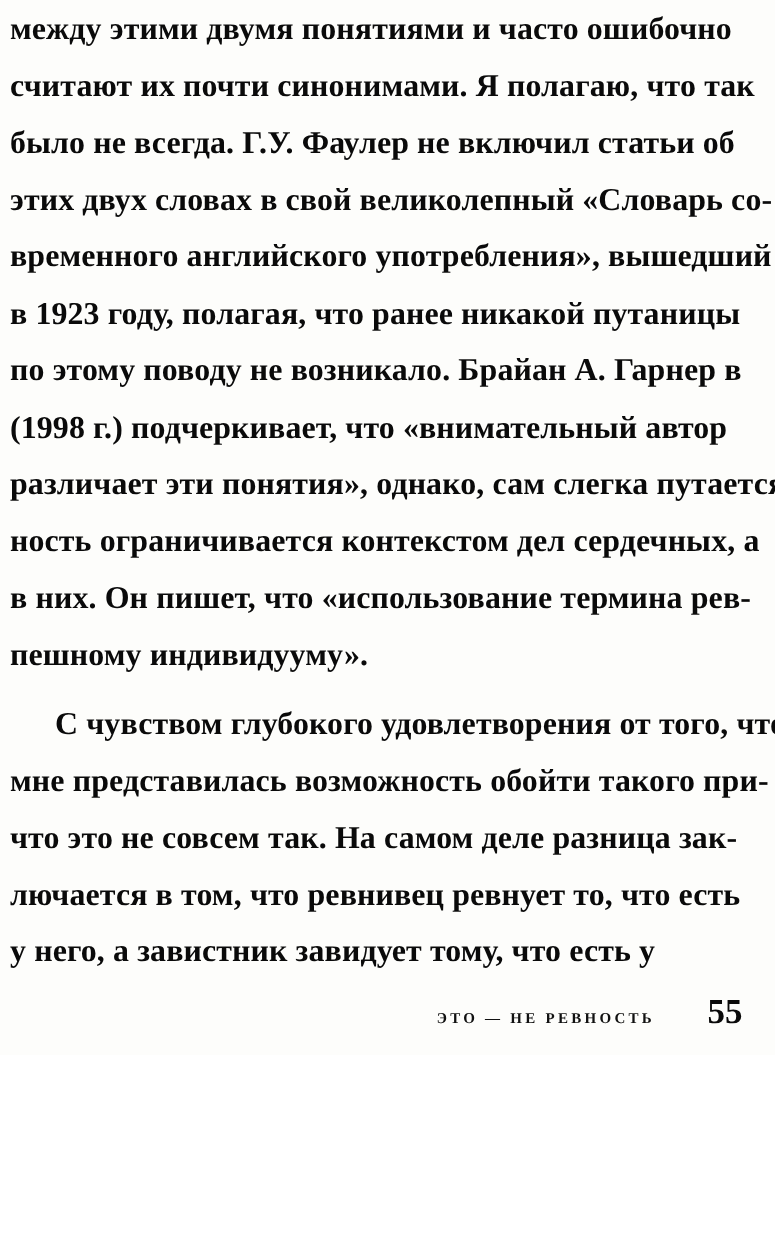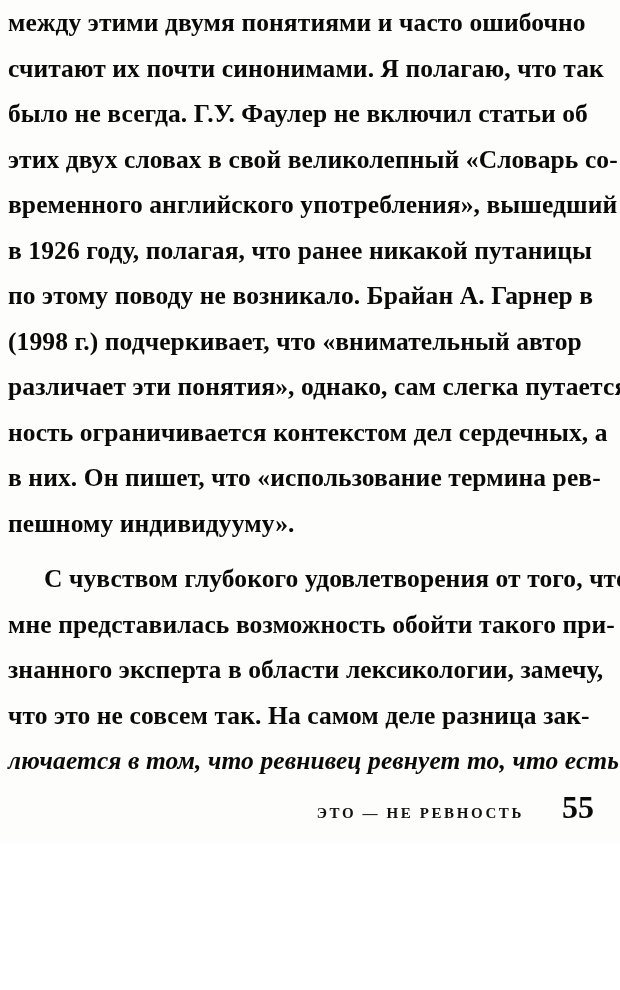--- a/index.html
+++ b/index.html
@@ -47,47 +47,46 @@
     display: flex;
     justify-content: space-between;
   }
   .line.just > span {
     display: inline-block;
   }
   .indent {
     padding-left: 36px;
   }
   .ital {
-    font-style: italic;
   }
   .footer {
     position: absolute;
     left: 0;
     bottom: 18px;
     width: 620px;
     height: 40px;
   }
   .footer-title {
     position: absolute;
     right: 96px;
     bottom: 4px;
     font-family: "Liberation Serif", serif;
     font-weight: bold;
-    font-size: 15px;
+    font-size: 12px;
     letter-spacing: 2.6px;
     color: #111111;
     text-transform: uppercase;
   }
   .footer-page {
     position: absolute;
     right: 26px;
     bottom: 0px;
     font-family: "Liberation Serif", serif;
     font-weight: bold;
-    font-size: 32px;
+    font-size: 28px;
     color: #0a0a0a;
   }
   .spacer {
     height: 10px;
   }
 </style>
 </head>
 <body>
 
 <div class="page">
@@ -104,21 +103,21 @@
       <span class="line">
         <span>было не всегда. Г.У. Фаулер не включил статьи об</span>
       </span>
       <span class="line">
         <span>этих двух словах в свой великолепный «Словарь со-</span>
       </span>
       <span class="line">
         <span>временного английского употребления», вышедший</span>
       </span>
       <span class="line">
-        <span>в 1926 году, полагая, что ранее никакой путаницы</span>
+        <span>в 1923 году, полагая, что ранее никакой путаницы</span>
       </span>
       <span class="line">
         <span>по этому поводу не возникало. Брайан А. Гарнер в</span>
       </span>
       <span class="line">
         <span>(1998 г.) подчеркивает, что «внимательный автор</span>
       </span>
       <span class="line">
         <span>различает эти понятия», однако, сам слегка путается</span>
       </span>
@@ -136,27 +135,27 @@
     <div class="spacer"></div>
 
     <div class="para">
       <span class="line indent">
         <span>С чувством глубокого удовлетворения от того, что</span>
       </span>
       <span class="line">
         <span>мне представилась возможность обойти такого при-</span>
       </span>
       <span class="line">
-        <span>знанного эксперта в области лексикологии, замечу,</span>
-      </span>
-      <span class="line">
         <span>что это не совсем так. На самом деле разница зак-</span>
       </span>
       <span class="line ital">
         <span>лючается в том, что ревнивец ревнует то, что есть</span>
+      </span>
+      <span class="line ital">
+        <span>у него, а завистник завидует тому, что есть у</span>
       </span>
     </div>
 
   </div>
 
   <div class="footer">
     <div class="footer-title">это — не ревность</div>
     <div class="footer-page">55</div>
   </div>
 

